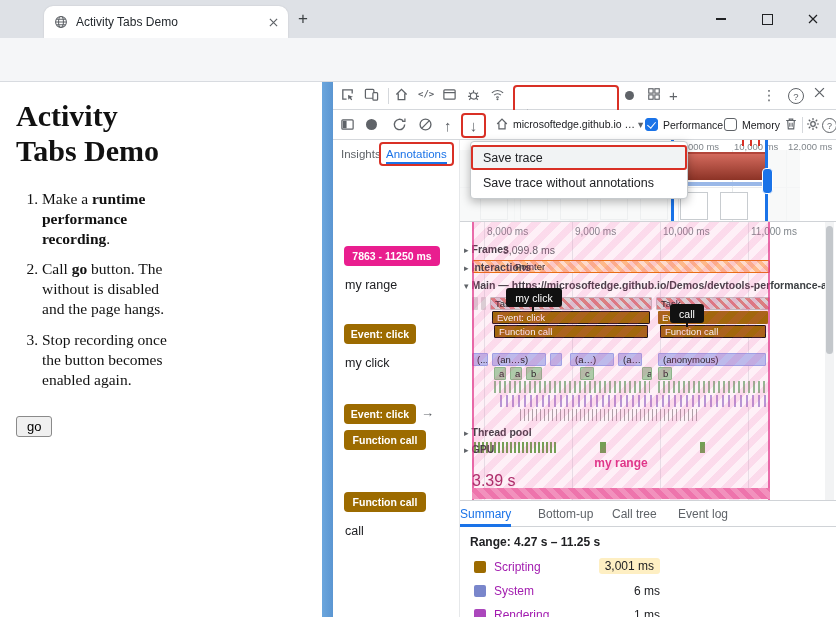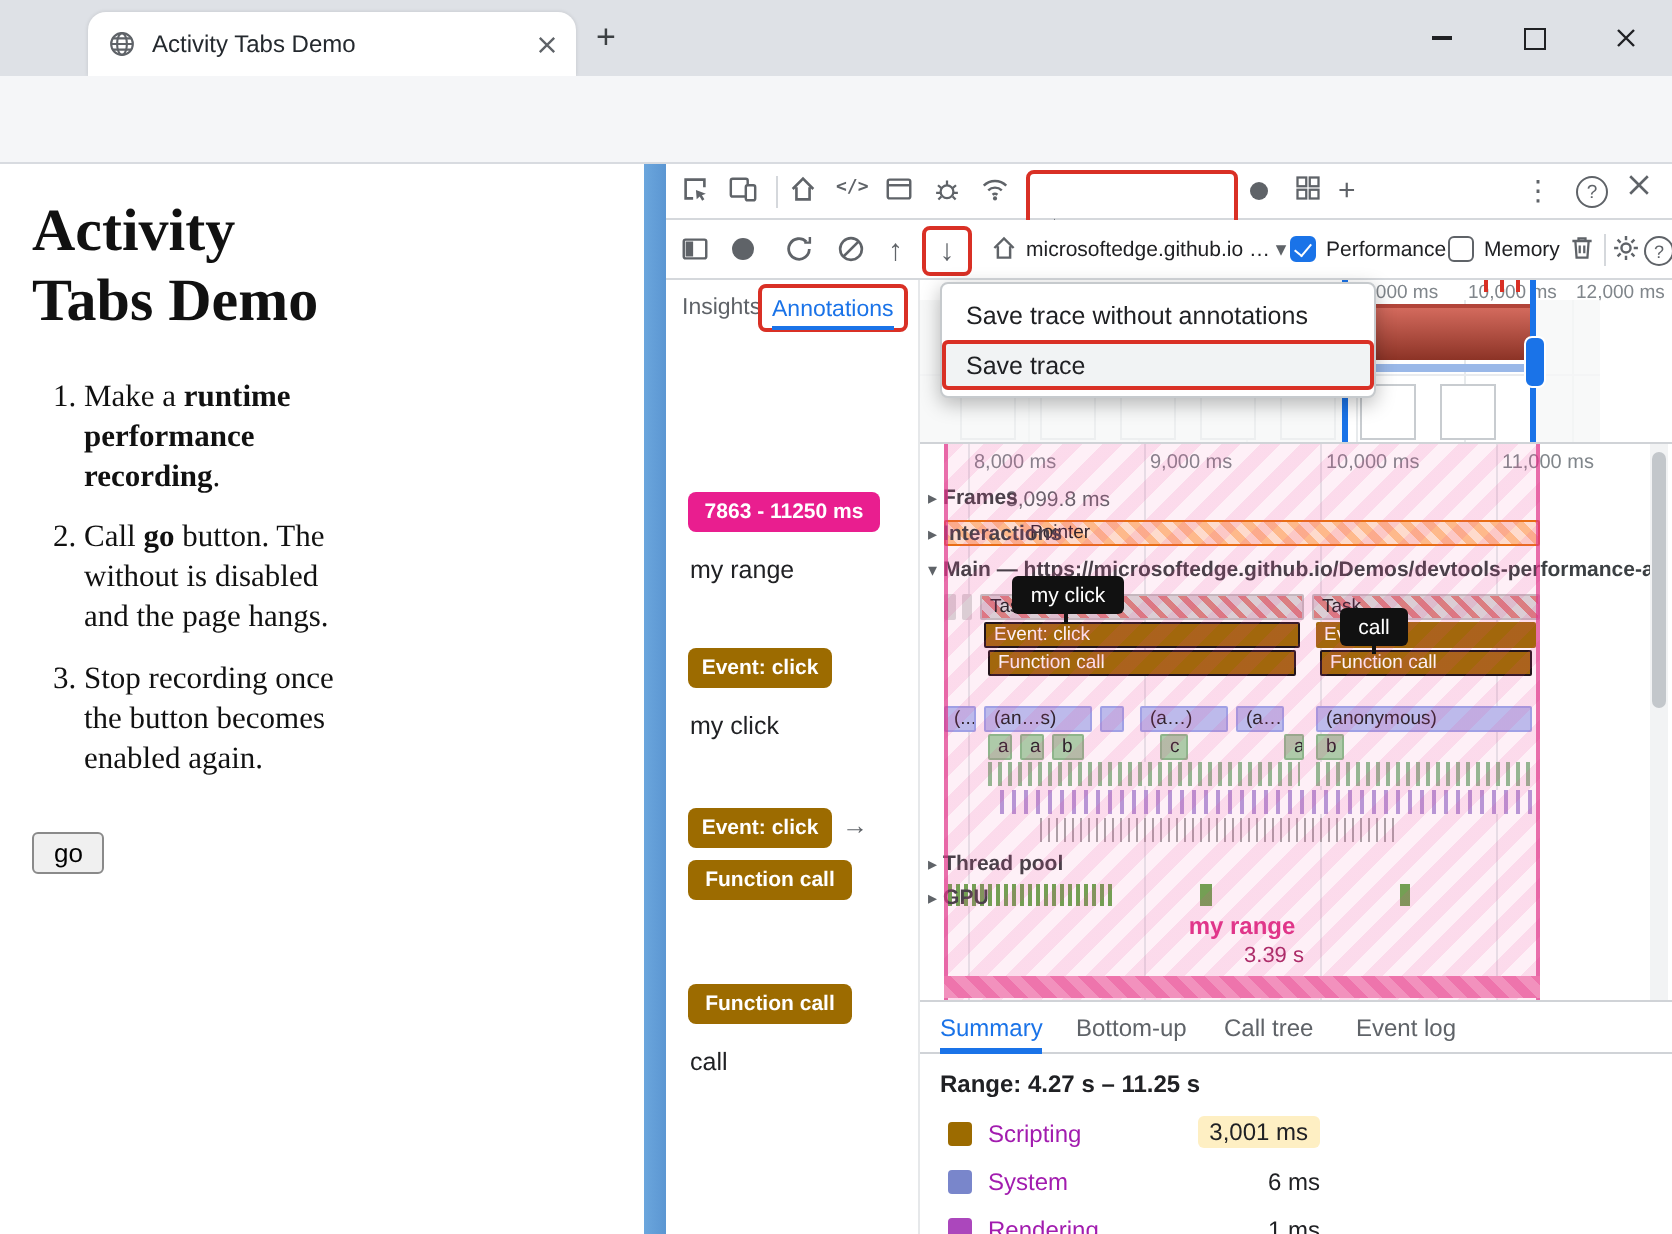--- a/index.html
+++ b/index.html
@@ -378,51 +378,51 @@
       <div class="stripe" style="left:60px;top:269px;width:180px;background:repeating-linear-gradient(90deg,#a8a8a8 0 1px,#fff 1px 4px)"></div>
 
       <div class="stripe" style="left:14px;top:302px;width:84px;height:11px;background:repeating-linear-gradient(90deg,#6aa84f 0 2px,#fff 2px 4px)"></div>
       <div class="abs" style="left:140px;top:302px;width:6px;height:11px;background:#6aa84f"></div>
       <div class="abs" style="left:240px;top:302px;width:5px;height:11px;background:#6aa84f"></div>
 
       <div class="abs" style="left:12px;top:82px;width:298px;height:278px;background:rgba(236,64,153,.08);background-image:repeating-linear-gradient(135deg,rgba(236,64,153,.12) 0 7px,rgba(0,0,0,0) 7px 14px);z-index:4;pointer-events:none"></div>
       <div class="abs" style="left:12px;top:82px;width:2px;height:278px;background:rgba(224,54,138,.7);z-index:5"></div>
       <div class="abs" style="left:308px;top:82px;width:2px;height:278px;background:rgba(224,54,138,.7);z-index:5"></div>
       <div class="abs" style="left:12px;top:316px;width:298px;text-align:center;font-size:12px;font-weight:600;color:#e0368a;z-index:6">my range</div>
-      <div class="abs" style="left:12px;top:332px;width:330px;text-align:center;font-size:11px;color:#ad2d6a;z-index:6">3.39 s</div>
+      <div class="abs" style="left:12px;top:332px;width:330px;font-size:16px;color:#ad2d6a;z-index:6">3.39 s</div>
       <div class="abs" style="left:12px;top:348px;width:298px;height:11px;background:repeating-linear-gradient(45deg,#f291bd 0 5px,#ee74ac 5px 10px);z-index:5"></div>
 
       <div class="blabel" style="left:46px;top:148px;width:56px">my click</div>
       <div class="abs" style="left:72px;top:167px;width:2px;height:5px;background:#111;z-index:8"></div>
       <div class="blabel" style="left:210px;top:164px;width:34px">call</div>
       <div class="abs" style="left:226px;top:183px;width:2px;height:4px;background:#111;z-index:8"></div>
 
       <div class="abs" style="left:365px;top:82px;width:9px;height:278px;background:#f2f3f4;z-index:9">
         <div class="abs" style="left:1px;top:4px;width:7px;height:128px;background:#c3c7cb;border-radius:4px"></div>
       </div>
     </div>
 
     <div class="details">
       <div class="abs" style="left:0;top:0;width:376px;height:26px;border-bottom:1px solid #d0d3d7;box-sizing:border-box">
-        <span class="dtab" style="left:10px;color:#1a73e8"><span style="border-bottom:3px solid #1a73e8;padding-bottom:3px">Summary</span></span>
+        <span class="dtab" style="left:0;color:#1a73e8"><span style="border-bottom:3px solid #1a73e8;padding-bottom:3px">Summary</span></span>
         <span class="dtab" style="left:78px">Bottom-up</span>
         <span class="dtab" style="left:152px">Call tree</span>
         <span class="dtab" style="left:218px">Event log</span>
       </div>
       <div class="abs" style="left:10px;top:34px;font-size:12px;font-weight:700;color:#202124">Range: 4.27 s – 11.25 s</div>
       <div class="legend-sq" style="left:14px;top:60px;background:#9c6b00"></div>
       <div class="legend-name" style="left:34px;top:59px">Scripting</div>
       <div class="legend-val" style="left:110px;top:58px"><span style="background:#feefc3;padding:1px 6px;border-radius:3px">3,001 ms</span></div>
       <div class="legend-sq" style="left:14px;top:84px;background:#7986cb"></div>
       <div class="legend-name" style="left:34px;top:83px">System</div>
       <div class="legend-val" style="left:110px;top:83px">6 ms</div>
       <div class="legend-sq" style="left:14px;top:108px;background:#ab47bc"></div>
       <div class="legend-name" style="left:34px;top:107px">Rendering</div>
       <div class="legend-val" style="left:110px;top:107px">1 ms</div>
     </div>
 
     <div class="popup">
+      <div class="pitem sel">Save trace</div>
       <div class="pitem">Save trace without annotations</div>
-      <div class="pitem sel">Save trace</div>
     </div>
 
   </div>
 </div>
 
 </body></html>

